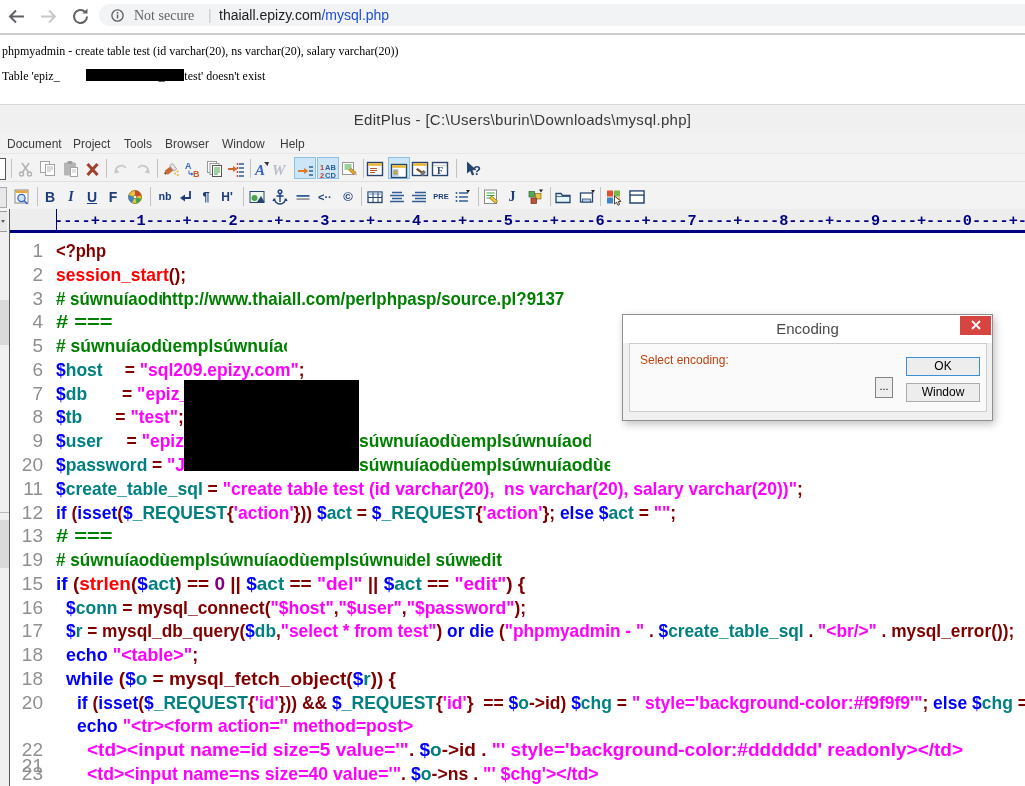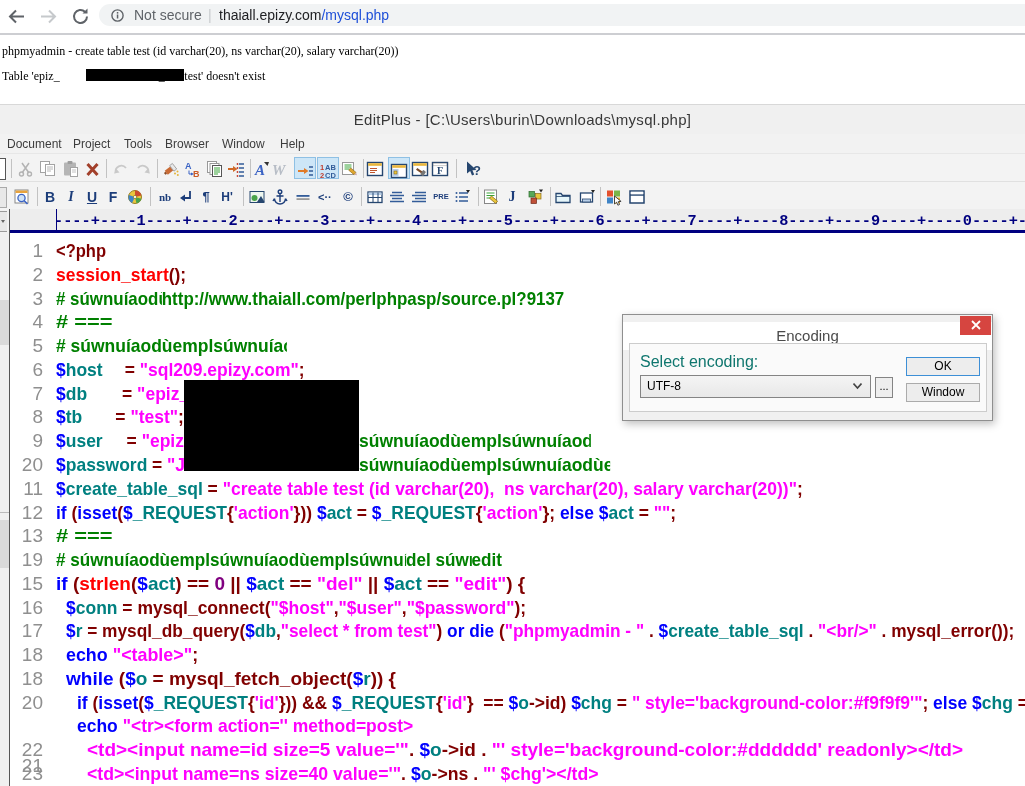--- a/index.html
+++ b/index.html
@@ -33,24 +33,24 @@
 #vline{position:absolute;left:9px;top:209px;width:1px;height:577px;background:#555;}
 .lnum{position:absolute;left:10px;width:33px;text-align:right;color:#8f8f8f;font:19px "Liberation Sans",sans-serif;line-height:23px;white-space:pre;}
 .cl{position:absolute;font:bold 19px "Liberation Sans",sans-serif;white-space:pre;line-height:23px;transform:scaleX(0.92);transform-origin:0 0;}
 .m{color:#800000;}.b{color:#0000ff;}.t{color:#008080;}.r{color:#ff0000;}
 .s{color:#ff00ff;}.g{color:#008000;}.p{color:#800080;}
 .w{display:inline-block;}
 .th{display:inline-block;overflow:hidden;white-space:nowrap;height:23px;line-height:23px;vertical-align:top;}
 #redact{position:absolute;left:184px;top:380px;width:175px;height:91px;background:#000;}
 
 #dlg{position:absolute;left:622px;top:314px;width:371px;height:107px;background:#f0f0f0;border:1px solid #8f8f8f;box-sizing:border-box;box-shadow:2px 3px 8px rgba(0,0,0,0.25);}
-#dlgtitle{position:absolute;left:0;top:7px;width:369px;height:28px;background:#fff;text-align:center;font-size:15px;color:#4a4a4a;line-height:28px;}
+#dlgtitle{position:absolute;left:0;top:0;width:369px;height:28px;background:#fff;text-align:center;font-size:15px;color:#4a4a4a;line-height:28px;}
 #dlgx{position:absolute;left:337px;top:1px;width:31px;height:19px;background:#d64540;color:#fff;text-align:center;font-size:11px;font-weight:bold;line-height:19px;}
 #dlggroup{position:absolute;left:6px;top:28px;width:356px;height:67px;background:#fafafa;border:1px solid #cccccc;}
-#dlglabel{position:absolute;left:17px;top:38px;font-size:16px;color:#0f766e;}
+#dlglabel{position:absolute;left:17px;top:38px;font-size:12px;color:#c2410c;}
 #dlgcombo{position:absolute;left:17px;top:60px;width:231px;height:23px;background:linear-gradient(#f4f4f4,#e8e8e8);border:1px solid #848484;box-sizing:border-box;font-size:12px;color:#000;line-height:21px;padding-left:6px;}
 #dlgdots{position:absolute;left:252px;top:62px;width:18px;height:21px;background:#eeeeee;border:1px solid #848484;box-sizing:border-box;text-align:center;font-size:11px;line-height:16px;}
 #dlgok{position:absolute;left:283px;top:42px;width:74px;height:19px;background:#ededed;border:1px solid #3d8fd6;box-sizing:border-box;text-align:center;font-size:12px;line-height:17px;}
 #dlgcancel{position:absolute;left:283px;top:68px;width:74px;height:19px;background:#ededed;border:1px solid #ababab;box-sizing:border-box;text-align:center;font-size:12px;line-height:17px;}
 </style></head>
 <body>
 
 <div id="btb">
  <svg class="abs" style="left:7px;top:7px" width="19" height="19" viewBox="0 0 19 19">
       <path d="M17 9.5H3.5M9 3.5L3 9.5l6 6" stroke="#5f6368" stroke-width="2" fill="none"></path>
@@ -61,21 +61,21 @@
  <svg class="abs" style="left:71px;top:7px" width="19" height="19" viewBox="0 0 19 19">
       <path d="M16 9.5a6.5 6.5 0 1 1-2-4.7" stroke="#5f6368" stroke-width="2" fill="none"></path>
       <path d="M16.5 1.5v5h-5z" fill="#5f6368"></path>
     </svg>
  <div id="pill"></div>
  <svg class="abs" style="left:111px;top:9px" width="13" height="13" viewBox="0 0 13 13">
       <circle cx="6.5" cy="6.5" r="5.6" stroke="#5f6368" stroke-width="1.4" fill="none"></circle>
       <rect x="5.8" y="5.5" width="1.5" height="4" fill="#5f6368"></rect>
       <rect x="5.8" y="3" width="1.5" height="1.6" fill="#5f6368"></rect>
     </svg>
- <span class="urltxt" style="left:134px;color:#5f6368;">Not secure</span>
+ <span class="urltxt" style="left:134px;color:#5f6368;font-family:Liberation Serif, serif;">Not secure</span>
  <span class="urltxt" style="left:208px;color:#c8cacd;">|</span>
  <span class="urltxt" style="left:219px;color:#202124;">thaiall.epizy.com<span style="color:#1d4ed8">/mysql.php</span></span>
 </div>
 <div id="btb-border"></div>
 
 <div id="ptext">phpmyadmin - create table test (id varchar(20), ns varchar(20), salary varchar(20))
 Table 'epiz_<i class="w" style="width:99px"></i>_test.test' doesn't exist</div>
 <div id="pbox"></div>
 
 <div id="ep"></div>
@@ -226,21 +226,21 @@
     <div style="position:absolute;left:82px;top:6px;width:20px;height:18px;line-height:18px;text-align:center;font-family:'Liberation Sans',sans-serif;font-weight:bold;font-size:14px;color:#1c3d7a;"><span style="text-decoration:underline">U</span></div>
     <div style="position:absolute;left:103px;top:6px;width:20px;height:18px;line-height:18px;text-align:center;font-family:'Liberation Sans',sans-serif;font-weight:bold;font-size:14px;color:#1c3d7a;">F</div>
     <svg style="position:absolute;left:126px;top:6px" width="18" height="18" viewBox="0 0 18 18">
       <circle cx="9" cy="9" r="6.5" fill="#e9c63f" stroke="#977f22" stroke-width="1"></circle>
       <path d="M9 9 L9 2.5 A6.5 6.5 0 0 1 15.3 7.5z" fill="#cc4b2e"></path>
       <path d="M9 9 L15.3 10.8 A6.5 6.5 0 0 1 10.5 15.3z" fill="#4aa34a"></path>
       <path d="M9 9 L6 15 A6.5 6.5 0 0 1 2.8 7z" fill="#3f84c6"></path>
       <circle cx="9" cy="9" r="1.6" fill="#fff" stroke="#977f22" stroke-width="0.8"></circle>
     </svg>
     <div style="position:absolute;left:150px;top:5px;width:1px;height:19px;background:#c2c2c2"></div>
-    <div style="position:absolute;left:155px;top:6px;width:20px;height:18px;line-height:18px;text-align:center;font-family:Liberation Serif, serif;font-weight:bold;font-size:11px;color:#1c3d7a;">nb</div>
+    <div style="position:absolute;left:155px;top:6px;width:20px;height:18px;line-height:18px;text-align:center;font-family:Liberation Mono, monospace;font-weight:bold;font-size:11px;color:#1c3d7a;">nb</div>
     <svg style="position:absolute;left:177px;top:6px" width="18" height="18" viewBox="0 0 18 18">
       <path d="M13 3 v7 H6" stroke="#1c3d7a" stroke-width="1.8" fill="none"></path>
       <path d="M8 6.5 L3 10 l5 3.5z" fill="#1c3d7a"></path>
     </svg>
     <div style="position:absolute;left:196px;top:6px;width:20px;height:18px;line-height:18px;text-align:center;font-family:'Liberation Sans',sans-serif;font-weight:bold;font-size:13px;color:#1c3d7a;">¶</div>
     <div style="position:absolute;left:217px;top:6px;width:20px;height:18px;line-height:18px;text-align:center;font-family:'Liberation Sans',sans-serif;font-weight:bold;font-size:12px;color:#1c3d7a;">H'</div>
     <div style="position:absolute;left:243px;top:5px;width:1px;height:19px;background:#c2c2c2"></div>
     <svg style="position:absolute;left:248px;top:6px" width="18" height="18" viewBox="0 0 18 18">
       <rect x="2" y="3.5" width="14" height="11" fill="#eef6ee" stroke="#26466f"></rect>
       <circle cx="6.5" cy="10" r="3" fill="#4aa34a"></circle>
@@ -385,19 +385,16 @@
 </div>
 <div id="redact"></div>
 
 <div id="dlg">
  <div id="dlgtitle">Encoding</div>
  <div id="dlgx"><svg width="10" height="10" viewBox="0 0 10 10" style="margin-top:4px">
         <path d="M1 1 L9 9 M9 1 L1 9" stroke="#fff" stroke-width="1.8"></path>
       </svg></div>
  <div id="dlggroup"></div>
  <div id="dlglabel">Select encoding:</div>
- <div id="dlgcombo">UTF-8<svg style="position:absolute;right:8px;top:7px" width="9" height="7" viewBox="0 0 9 7">
-        <path d="M0.5 0.5L4.5 5L8.5 0.5" stroke="#444" stroke-width="1.6" fill="none"></path>
-      </svg></div>
  <div id="dlgdots">...</div>
  <div id="dlgok">OK</div>
  <div id="dlgcancel">Window</div>
 </div>
 
 </body></html>

